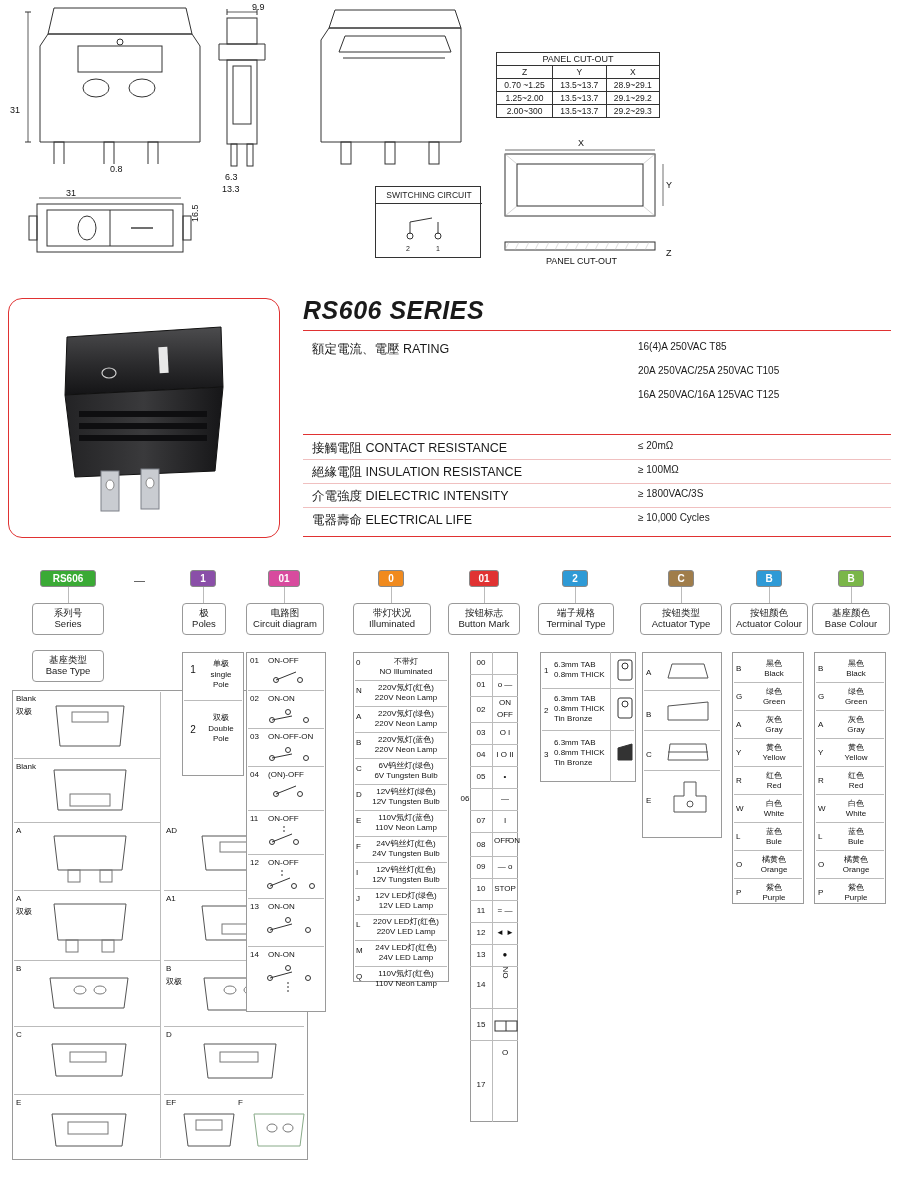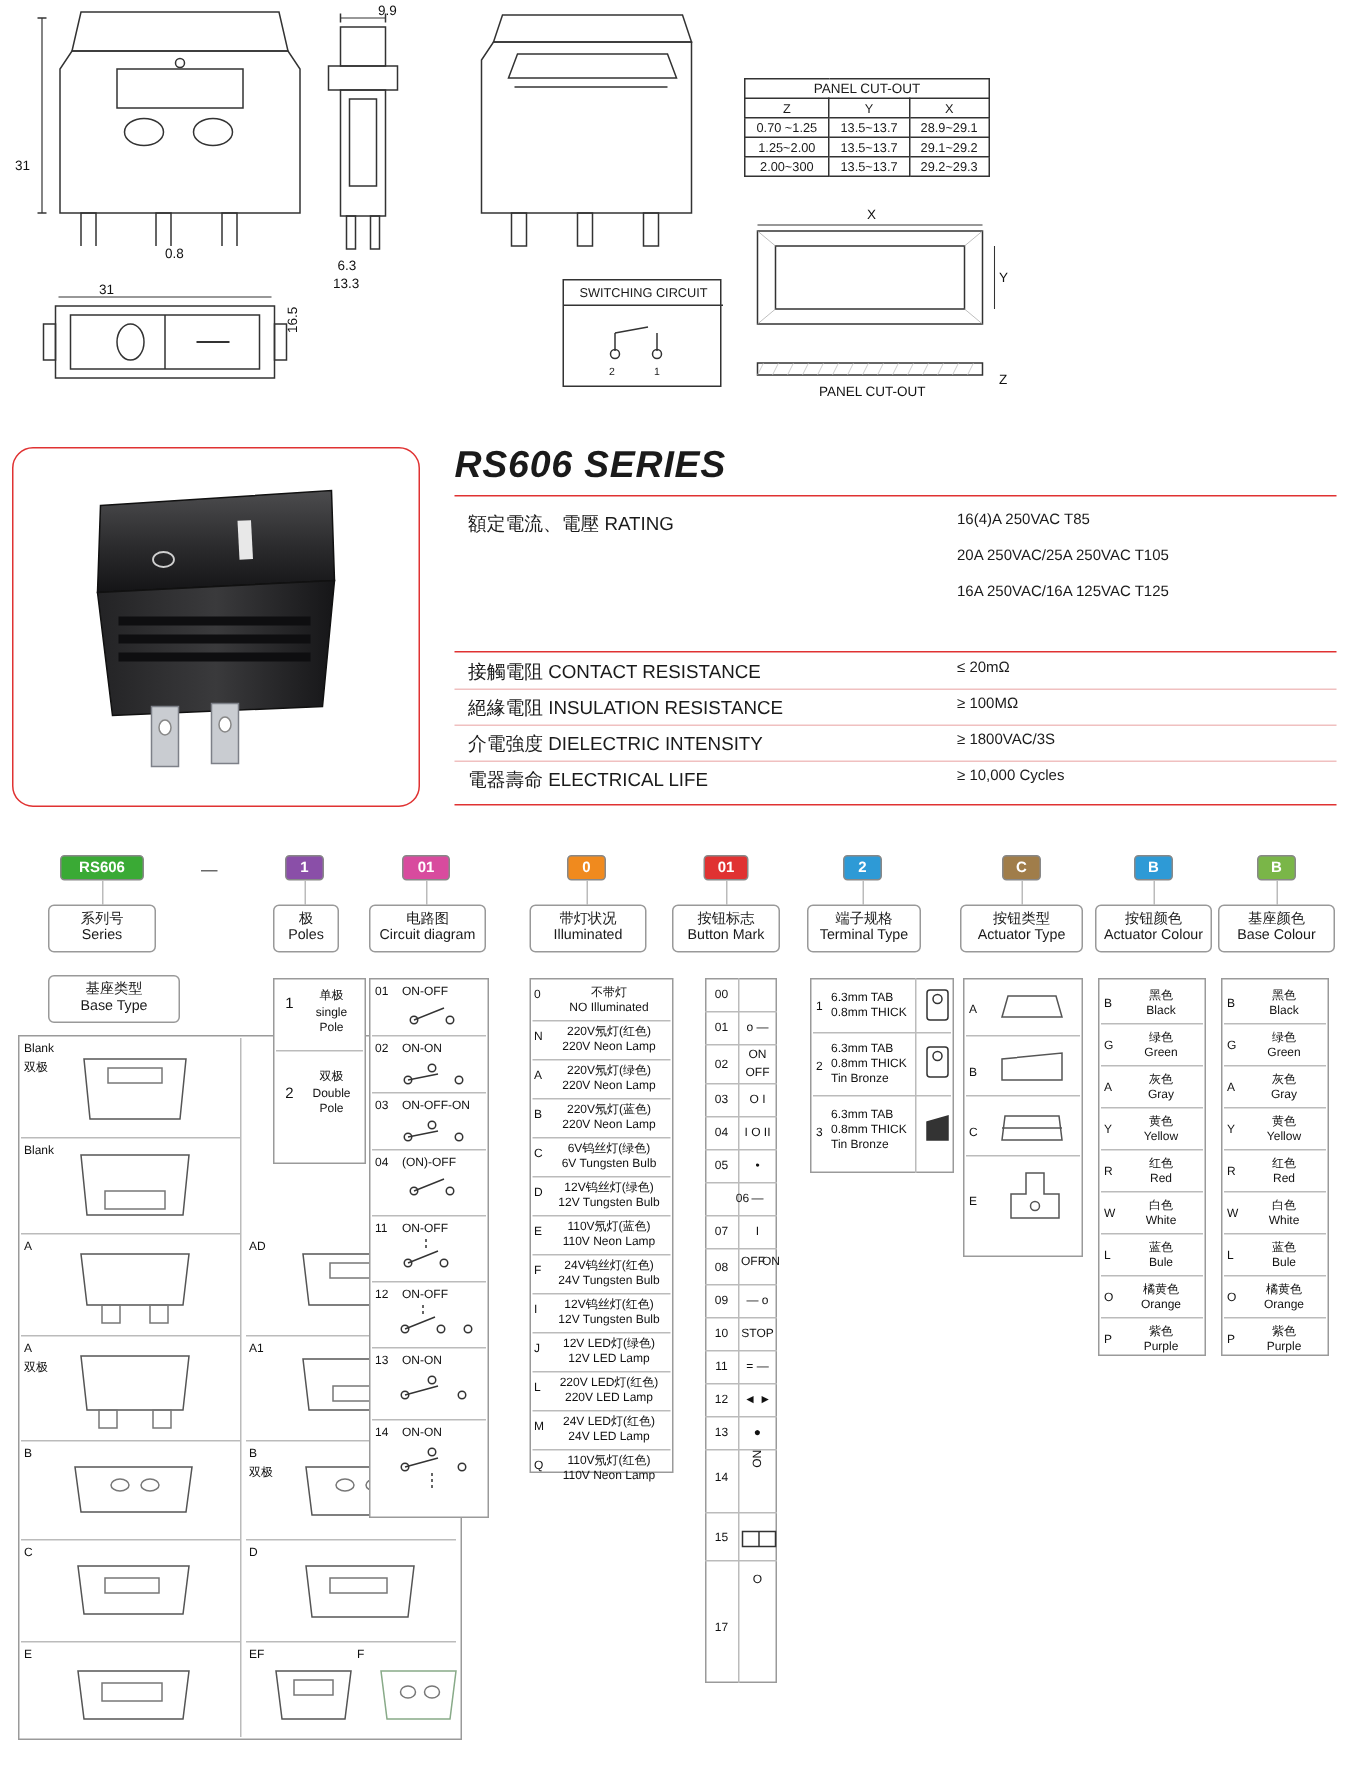--- a/index.html
+++ b/index.html
@@ -305,21 +305,21 @@
   </div>
   <div class="colhead" style="left:730px;top:43px;width:78px;height:32px;">
     <div>按钮颜色</div>
     <div>Actuator Colour</div>
   </div>
   <div class="colhead" style="left:812px;top:43px;width:78px;height:32px;">
     <div>基座颜色</div>
     <div>Base Colour</div>
   </div>
 
-  <div class="colhead" style="left:32px;top:90px;width:88px;height:32px;">
+  <div class="colhead" style="left:32px;top:90px;width:72px;height:32px;">
     <div>基座类型</div>
     <div>Base Type</div>
   </div>
 
   <div class="panel" style="left:12px;top:130px;width:296px;height:470px;"></div>
 
   <div class="abs" style="left:14px;top:132px;width:146px;height:66px;">
     <div class="cell" style="left:2px;top:2px;">Blank</div>
     <div class="cell" style="left:2px;top:14px;">双极</div>
     <svg width="80" height="54" style="position:absolute;left:36px;top:6px;">
@@ -610,21 +610,21 @@
   <div class="rowline" style="left:470px;top:162px;width:48px;"></div>
   <div class="cell ct" style="left:470px;top:168px;width:22px;">03</div>
   <div class="cell ct" style="left:492px;top:168px;width:26px;">O I</div>
   <div class="rowline" style="left:470px;top:184px;width:48px;"></div>
   <div class="cell ct" style="left:470px;top:190px;width:22px;">04</div>
   <div class="cell ct xs" style="left:492px;top:190px;width:26px;">I O II</div>
   <div class="rowline" style="left:470px;top:206px;width:48px;"></div>
   <div class="cell ct" style="left:470px;top:212px;width:22px;">05</div>
   <div class="cell ct" style="left:492px;top:212px;width:26px;">•</div>
   <div class="rowline" style="left:470px;top:228px;width:48px;"></div>
-  <div class="cell ct" style="left:484px;top:234px;width:22px;">06</div>
+  <div class="cell ct" style="left:454px;top:234px;width:22px;">06</div>
   <div class="cell ct" style="left:492px;top:234px;width:26px;">—</div>
   <div class="rowline" style="left:470px;top:250px;width:48px;"></div>
   <div class="cell ct" style="left:470px;top:256px;width:22px;">07</div>
   <div class="cell ct" style="left:492px;top:256px;width:26px;">I</div>
   <div class="rowline" style="left:470px;top:272px;width:48px;"></div>
   <div class="cell ct" style="left:470px;top:280px;width:22px;">08</div>
   <div class="cell xs" style="left:494px;top:276px;">OFF</div>
   <div class="cell xs" style="left:508px;top:276px;">ON</div>
   <div class="rowline" style="left:470px;top:296px;width:48px;"></div>
   <div class="cell ct" style="left:470px;top:302px;width:22px;">09</div>

